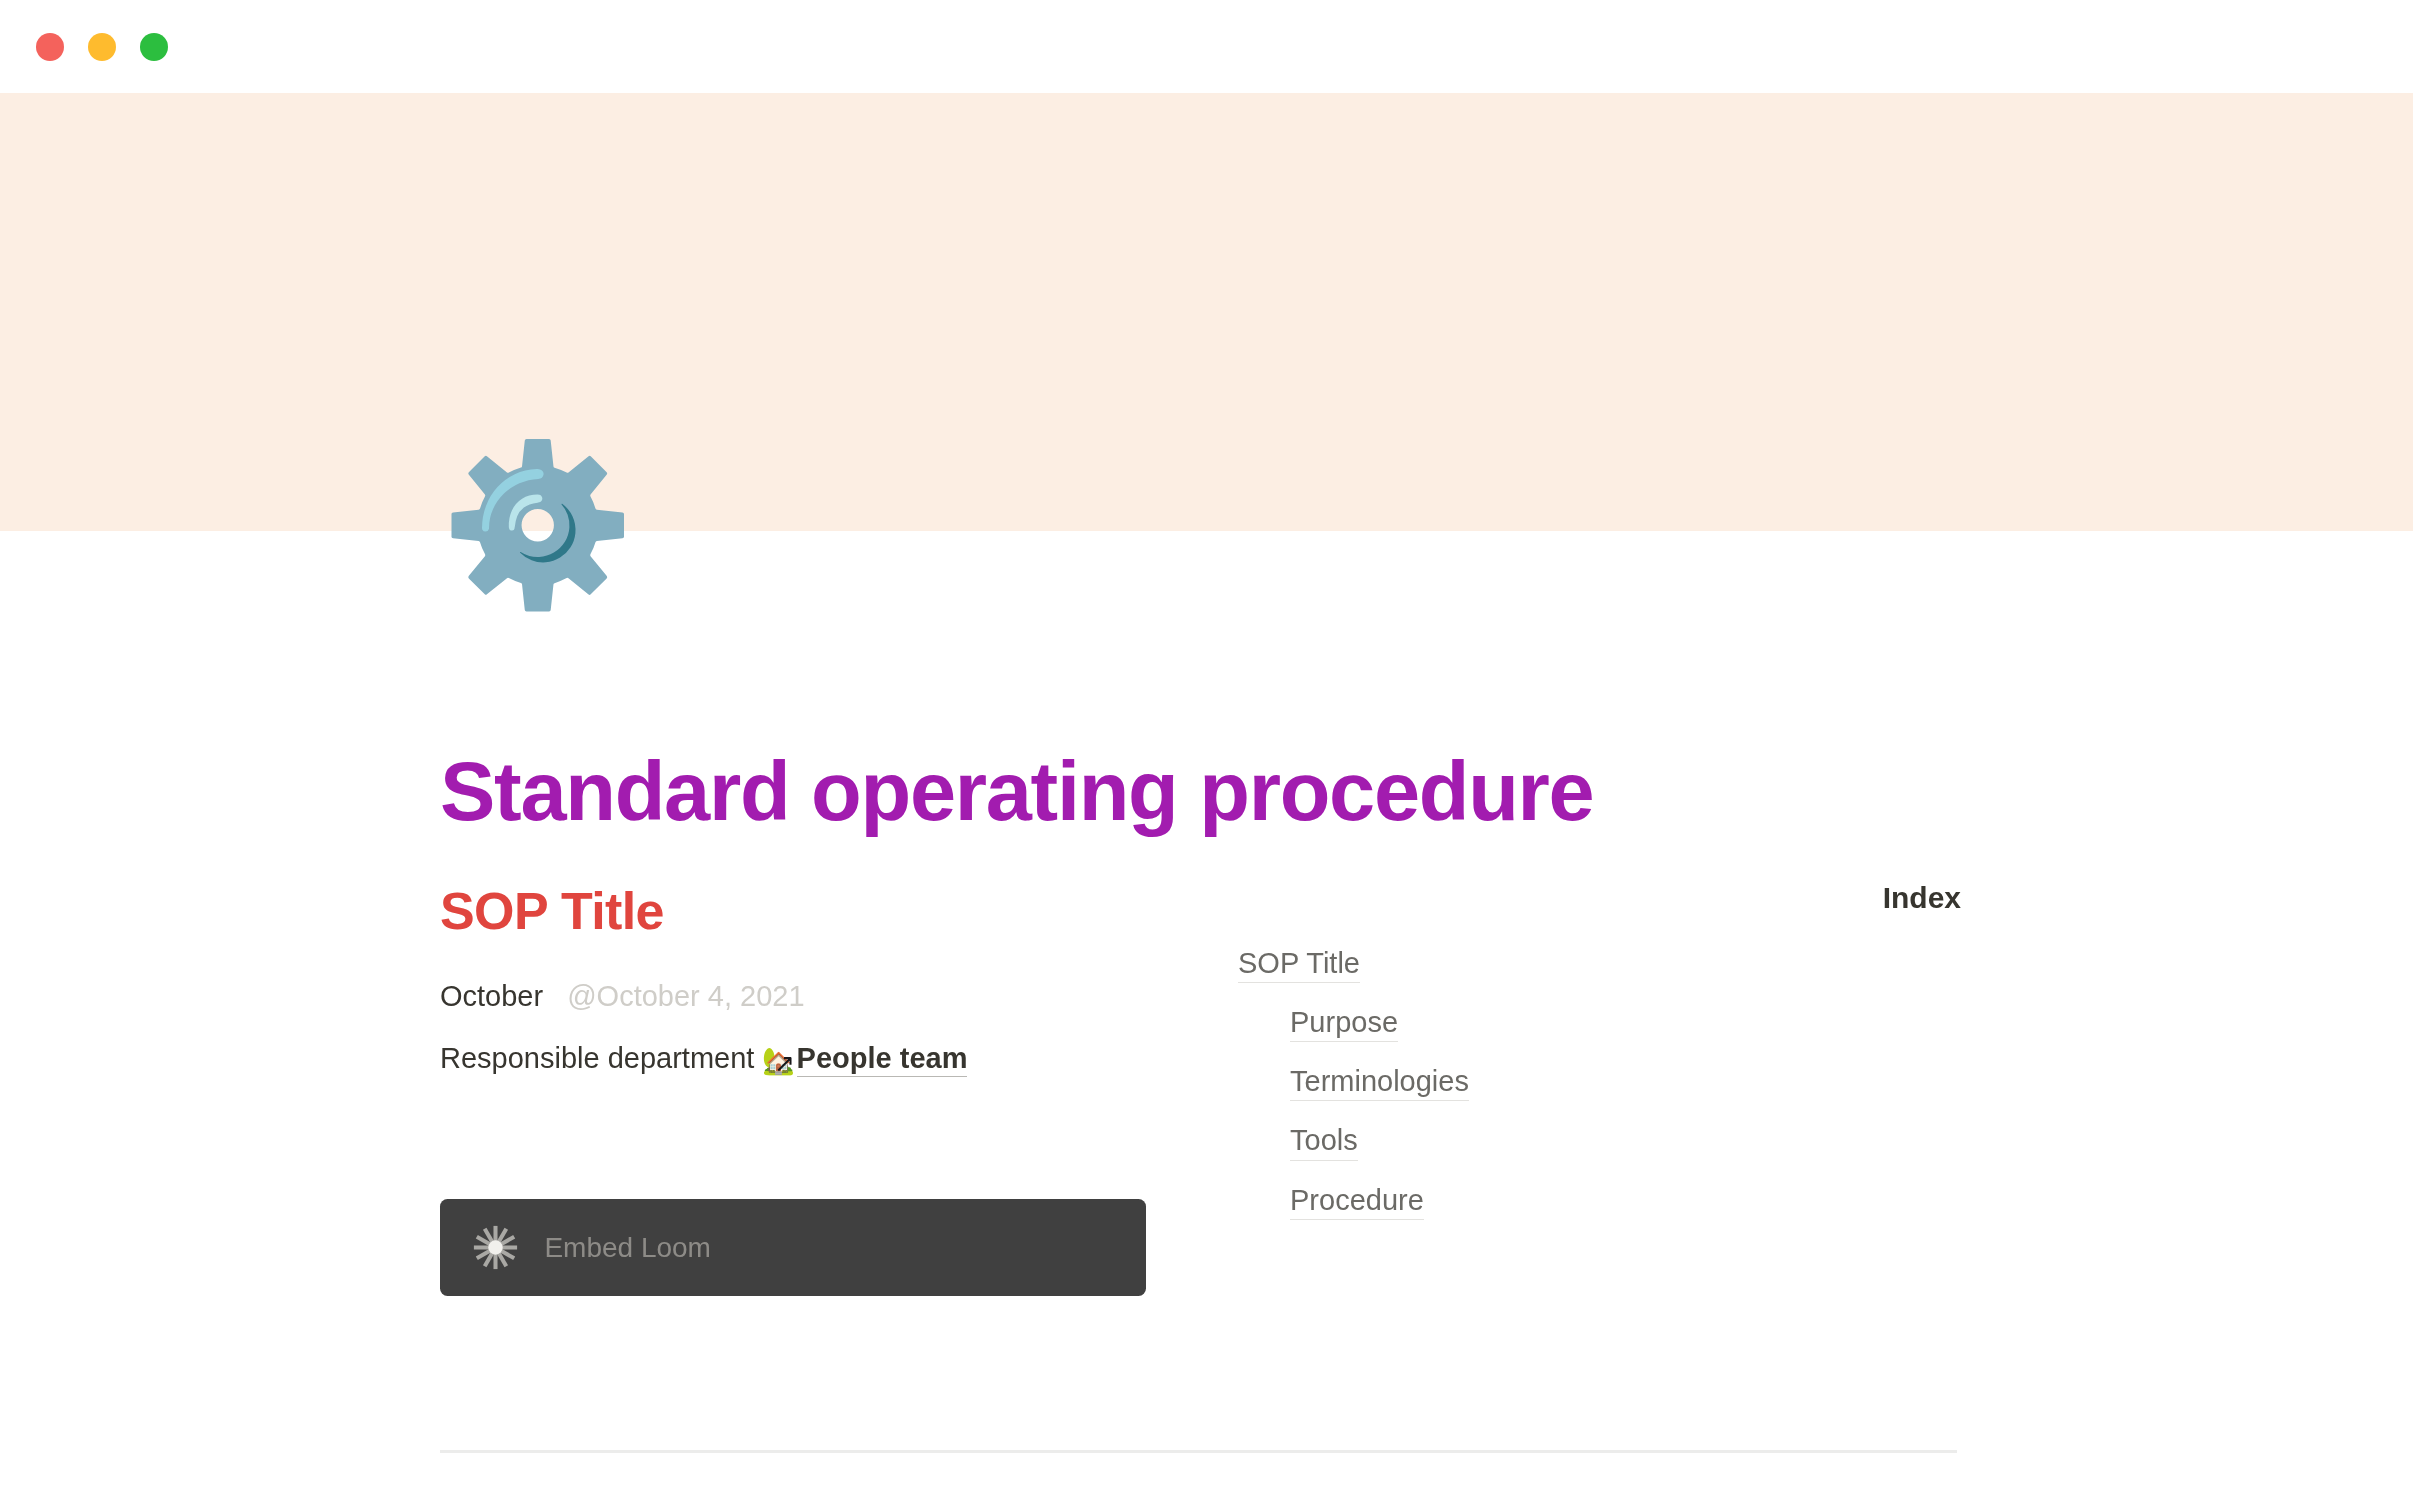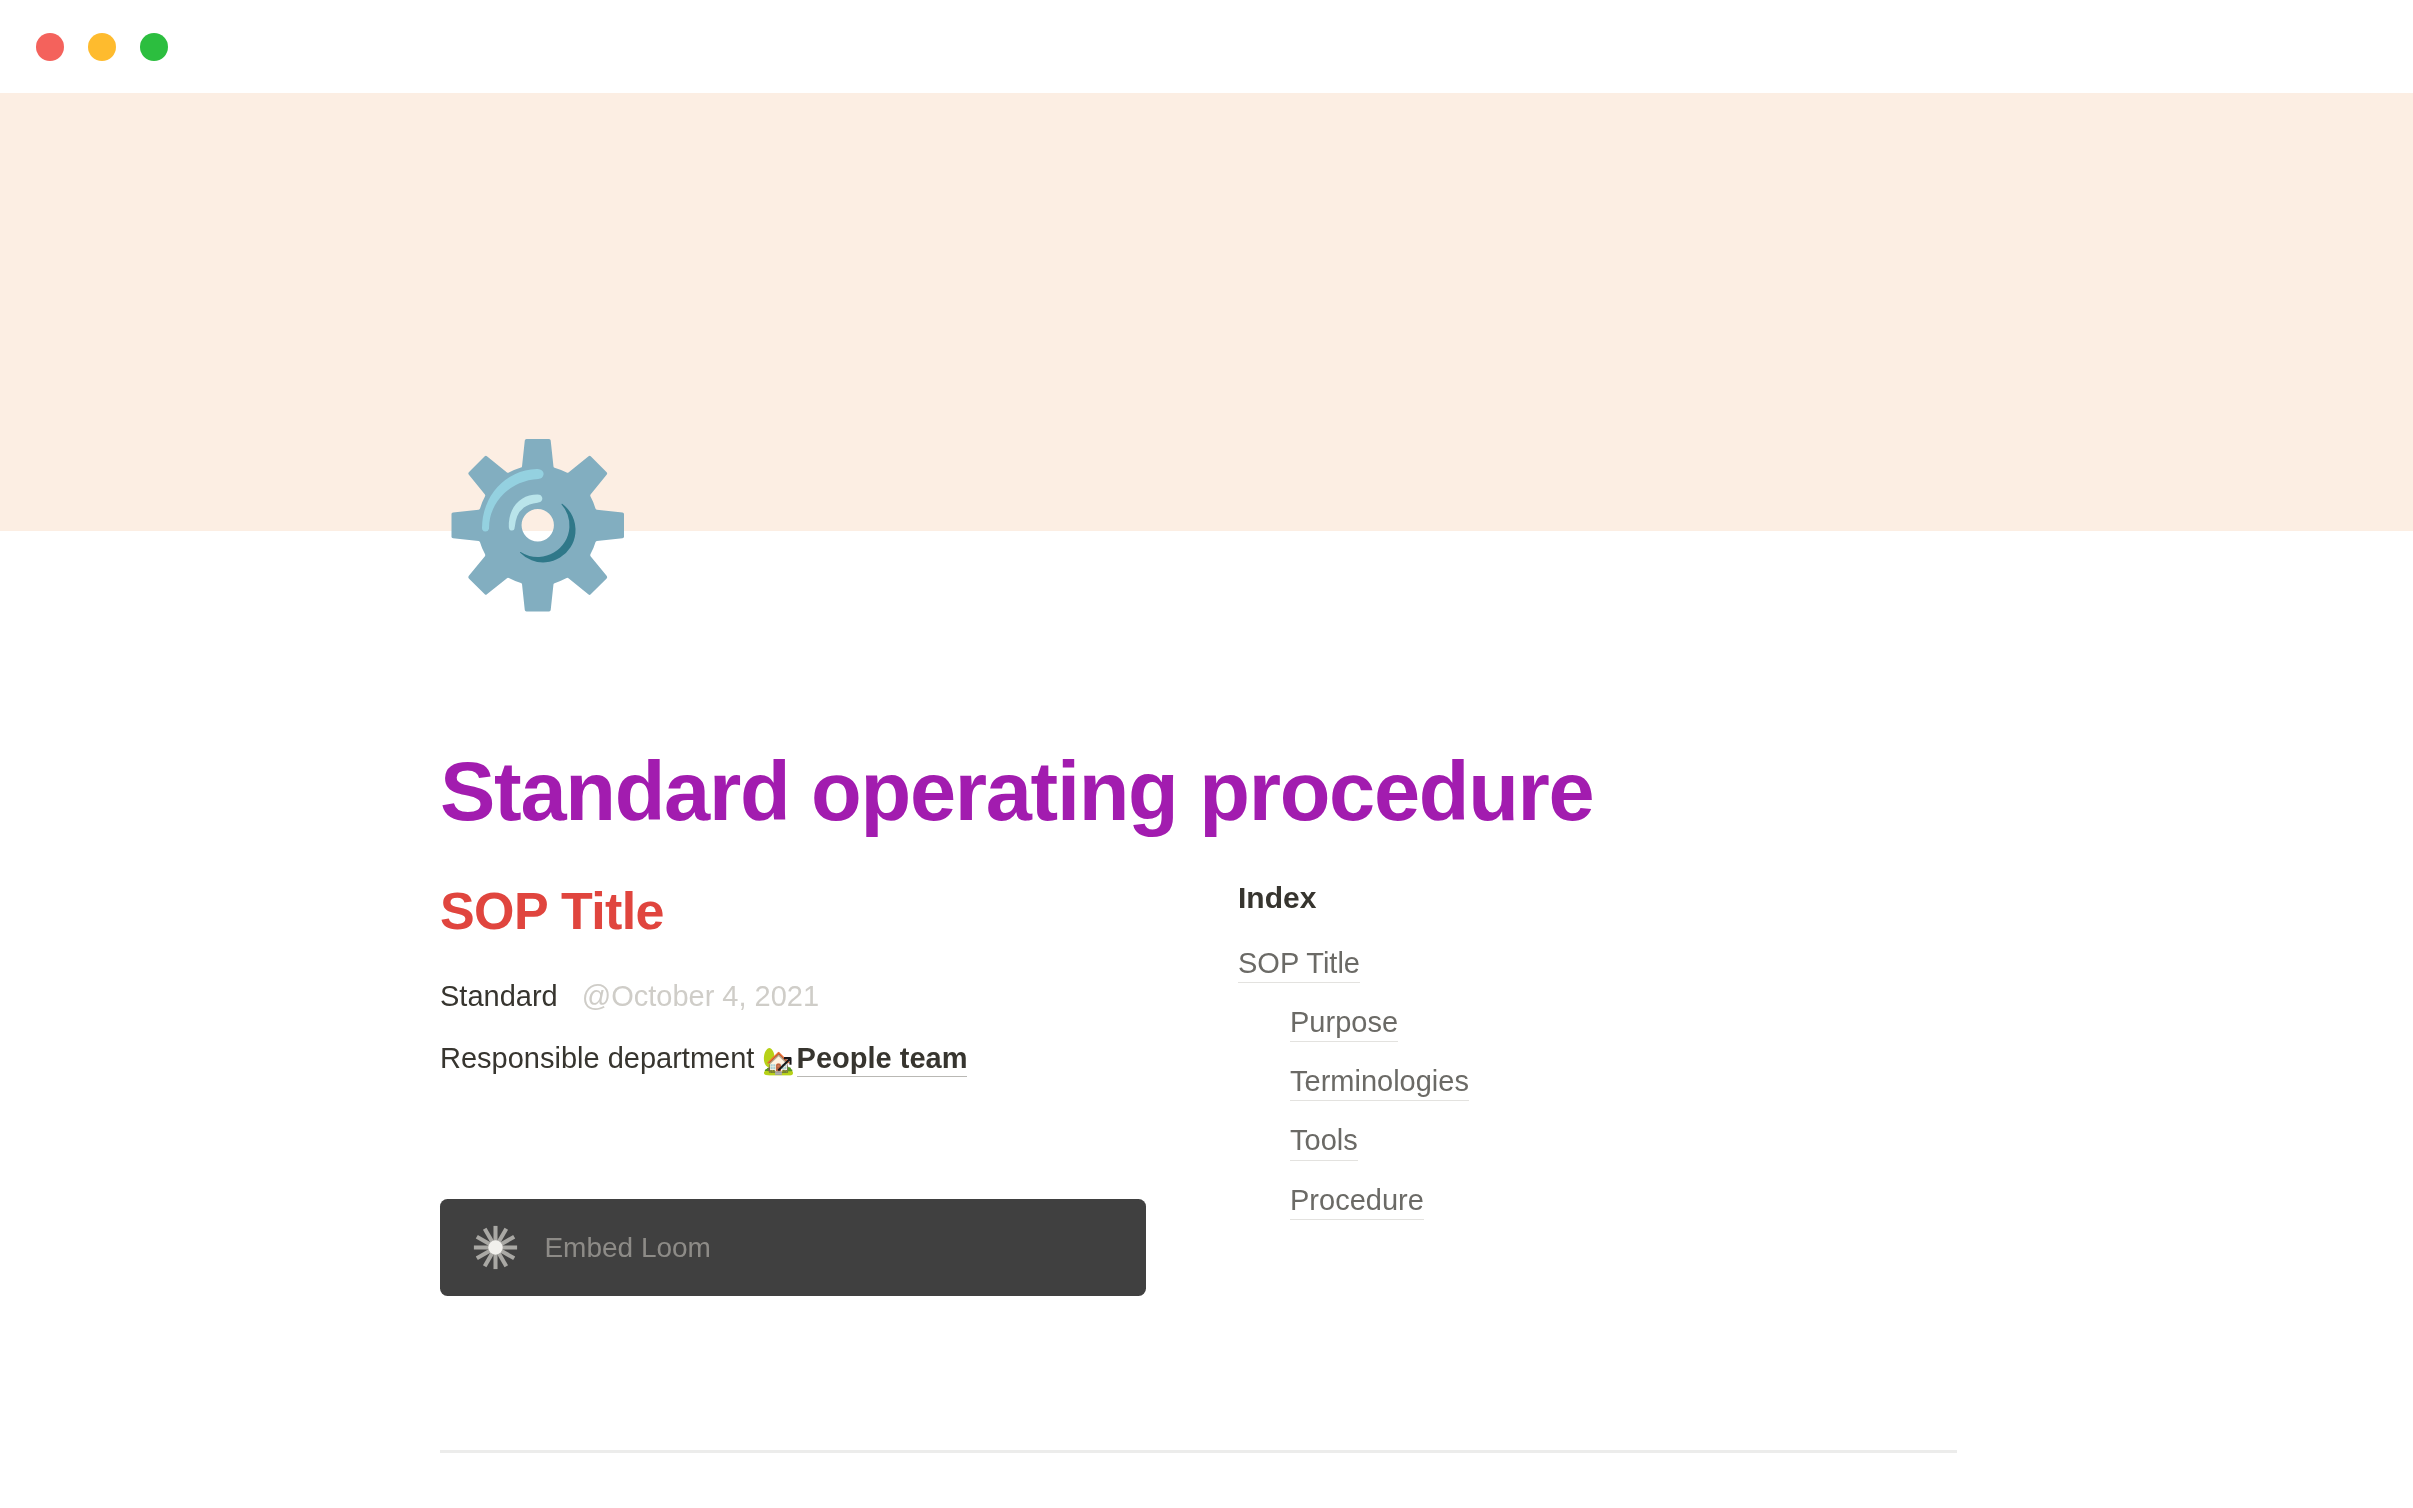--- a/index.html
+++ b/index.html
@@ -171,20 +171,21 @@
     line-height: 1;
   }
 
   
   .index-title {
     font-size: 30px;
     font-weight: bold;
     color: #37352f;
     margin: 0 0 28px 0;
     line-height: 1.2;
+    text-align: right;
   }
   .index-list {
     list-style: none;
     margin: 0;
     padding: 0;
   }
   .index-item {
     margin-bottom: 20px;
     line-height: 1.35;
   }
@@ -227,21 +228,21 @@
 
   <h1 class="page-title">Standard operating procedure</h1>
 
   <div class="columns">
 
     <div class="col-left">
 
       <h2 class="sop-heading" style="color: rgb(224, 69, 62);">SOP Title</h2>
 
       <div class="meta-row">
-        <span class="meta-label">Standard</span><span class="meta-date">@October 4, 2021</span>
+        <span class="meta-label">October</span><span class="meta-date">@October 4, 2021</span>
       </div>
 
       <div class="meta-row">
         <span>Responsible department</span><span>&nbsp;</span><span class="emoji-inline"><span>🏡</span><span class="link-arrow">↗</span></span><a class="people-link" href="#">People team</a>
       </div>
 
       <div class="embed-block">
         <span class="loom-icon">
           <svg viewBox="0 0 100 100" width="45" height="45" aria-hidden="true">
             <g fill="#a9a8a4">

